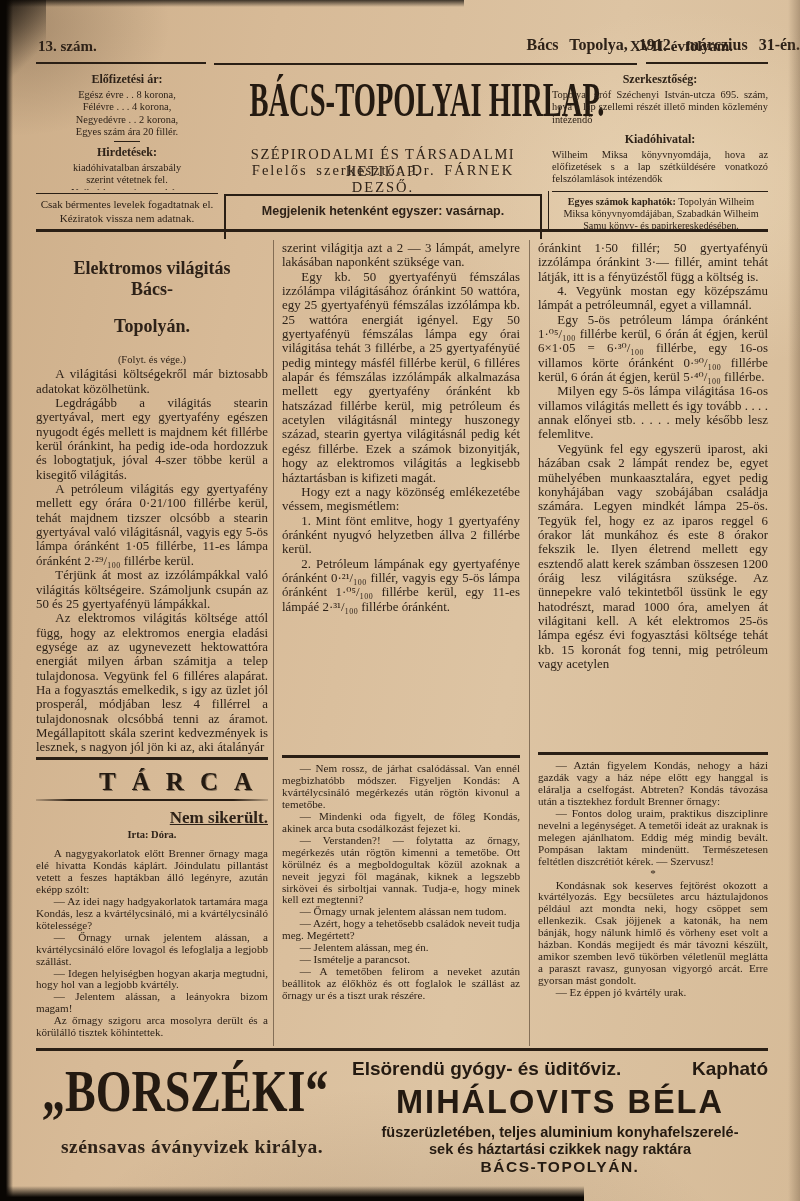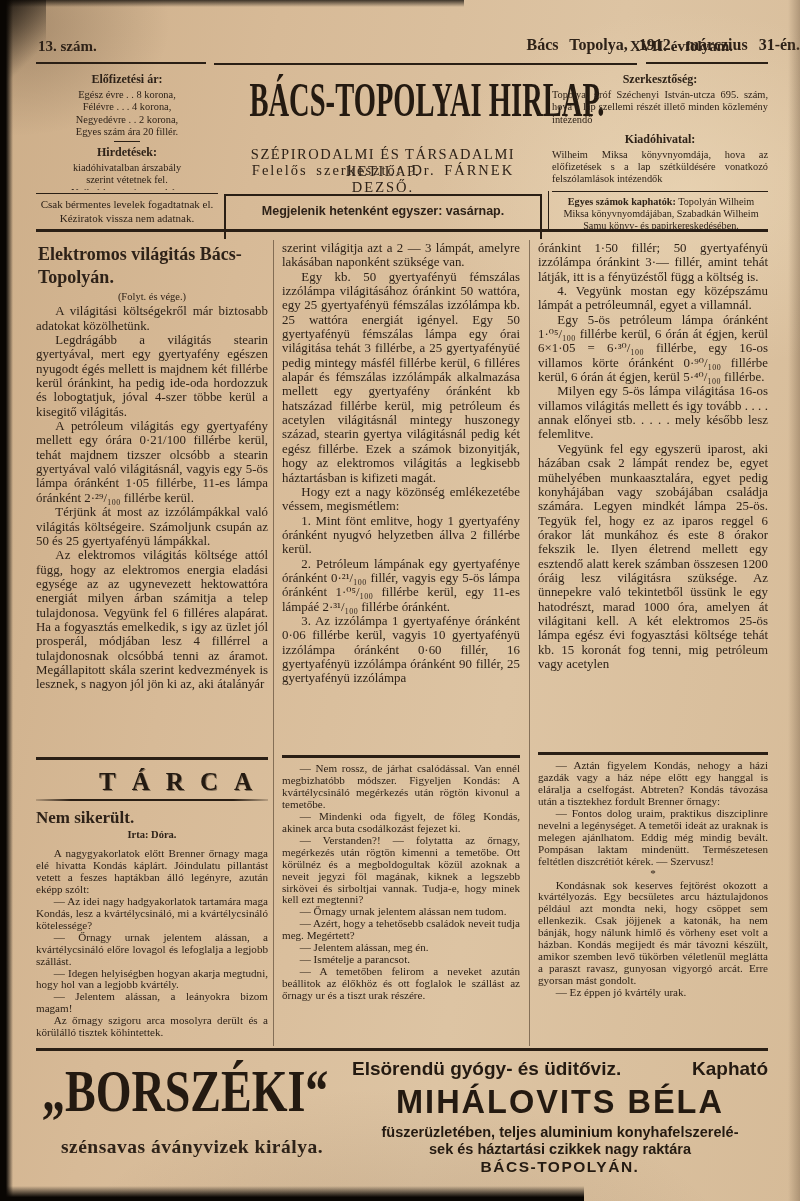--- a/index.html
+++ b/index.html
@@ -43,31 +43,31 @@
     font-family:"Liberation Sans",sans-serif;font-weight:bold;font-size:12.5px;
     text-align:center;padding-top:8px;
   }
   .note-small{font-size:11px;line-height:13.5px;text-align:center;margin:0;}
   .avail{font-size:10.2px;line-height:11.8px;text-align:center;margin:0;padding:2px 2px 0 4px;}
   
   .col{overflow:hidden;}
   .art{font-size:12.9px;line-height:14.35px;}
   .art p{margin:0;text-indent:1.5em;text-align:justify;}
   .art p.noind{text-indent:0;}
-  .art-title{font-size:18px;line-height:21px;font-weight:bold;margin:2px;}
+  .art-title{font-size:18px;line-height:21px;font-weight:bold;text-align:center;margin:16px;}
   .art-sub{font-size:10.5px;text-align:center;margin:2px 0 7px 0;}
   .story{font-size:11.1px;line-height:11.95px;}
   .story p{margin:0;text-indent:1.6em;text-align:justify;}
   .story p.centered{text-indent:0;text-align:center;}
   .tarca-title{
     font-size:25px;font-weight:bold;letter-spacing:16px;text-align:right;
     margin:0;padding-left:16px;color:#241a11;text-shadow:1px 1px 0 rgba(36,26,17,.45);
   }
   .tarca-rule{height:2px;background:linear-gradient(90deg,rgba(42,31,21,.2),#2a1f15 15%,#2a1f15 85%,rgba(42,31,21,.2));margin-top:3px;}
-  .story-title{font-size:17px;font-weight:bold;text-align:left;margin:7px 0 1px 0;}
+  .story-title{font-size:17px;font-weight:bold;text-align:right;margin:7px 0 1px 0;text-decoration:underline;}
   .story-byline{font-size:10.5px;font-weight:bold;text-align:center;margin:0 0 8px 0;}
   
   .borszeki-name{
     font-weight:bold;font-size:50px;white-space:nowrap;
     transform:scale(.92,1.18);transform-origin:0 50%;color:#241a11;
   }
   .borszeki-tag{font-weight:bold;font-size:19.5px;text-align:center;letter-spacing:.5px;}
   .ad-sans{font-family:"Liberation Sans",sans-serif;font-weight:bold;color:#241a11;}
   .ad-row1{display:flex;justify-content:space-between;font-size:19px;}
   .ad-name{font-size:32.5px;letter-spacing:2px;text-align:center;white-space:nowrap;}
@@ -140,21 +140,20 @@
     <p>Térjünk át most az izzólámpákkal való világitás költségeire. Számoljunk csupán az 50 és 25 gyertyafényü lámpákkal.</p>
     <p>Az elektromos világitás költsége attól függ, hogy az elektromos energia eladási egysége az az ugynevezett hektowattóra energiát milyen árban számitja a telep tulajdonosa. Vegyünk fel 6 filléres alapárat. Ha a fogyasztás emelkedik, s igy az üzlet jól prosperál, módjában lesz 4 fillérrel a tulajdonosnak olcsóbbá tenni az áramot. Megállapitott skála szerint kedvezmények is lesznek, s nagyon jól jön ki az, aki átalányár</p>
   </div>
 
   <div class="abs col art" style="left:282px;top:241px;width:238px;height:513px;">
     <p class="noind">szerint világitja azt a 2 — 3 lámpát, amelyre lakásában naponként szüksége van.</p>
     <p>Egy kb. 50 gyertyafényü fémszálas izzólámpa világitásához óránkint 50 wattóra, egy 25 gyertyafényü fémszálas izzólámpa kb. 25 wattóra energiát igényel. Egy 50 gyertyafényü fémszálas lámpa egy órai világitása tehát 3 fillérbe, a 25 gyertyafényüé pedig mintegy másfél fillérbe kerül, 6 filléres alapár és fémszálas izzólámpák alkalmazása mellett egy gyertyafény óránként kb hatszázad fillérbe kerül, mig petróleum és acetylen világitásnál mintegy huszonegy század, stearin gyertya világitásnál pedig két egész fillérbe. Ezek a számok bizonyitják, hogy az elektromos világitás a legkisebb háztartásban is kifizeti magát.</p>
     <p>Hogy ezt a nagy közönség emlékezetébe véssem, megismétlem:</p>
     <p>1. Mint fönt emlitve, hogy 1 gyertyafény óránként nyugvó helyzetben állva 2 fillérbe kerül.</p>
     <p>2. Petróleum lámpának egy gyertyafénye óránként 0·²¹/₁₀₀ fillér, vagyis egy 5-ös lámpa óránként 1·⁰⁵/₁₀₀ fillérbe kerül, egy 11-es lámpáé 2·³¹/₁₀₀ fillérbe óránként.</p>
-    <p>3. Az izzólámpa 1 gyertyafénye óránként 0·06 fillérbe kerül, vagyis 10 gyertyafényü izzólámpa óránként 0·60 fillér, 16 gyertyafényü izzólámpa óránként 90 fillér, 25 gyertyafényü izzólámpa</p>
   </div>
 
   <div class="abs col art" style="left:538px;top:241px;width:230px;height:512px;">
     <p class="noind">óránkint 1·50 fillér; 50 gyertyafényü izzólámpa óránkint 3·— fillér, amint tehát látják, itt is a fényüzéstől függ a költség is.</p>
     <p>4. Vegyünk mostan egy középszámu lámpát a petróleumnál, egyet a villamnál.</p>
     <p>Egy 5-ös petróleum lámpa óránként 1·⁰⁵/₁₀₀ fillérbe kerül, 6 órán át égjen, kerül 6×1·05 = 6·³⁰/₁₀₀ fillérbe, egy 16-os villamos körte óránként 0·⁹⁰/₁₀₀ fillérbe kerül, 6 órán át égjen, kerül 5·⁴⁰/₁₀₀ fillérbe.</p>
     <p>Milyen egy 5-ös lámpa világitása 16-os villamos világitás mellett és igy tovább . . . . annak előnyei stb. . . . . mely később lesz felemlitve.</p>
     <p>Vegyünk fel egy egyszerü iparost, aki házában csak 2 lámpát rendez be, egyet mühelyében munkaasztalára, egyet pedig konyhájában vagy szobájában családja számára. Legyen mindkét lámpa 25-ös. Tegyük fel, hogy ez az iparos reggel 6 órakor lát munkához és este 8 órakor fekszik le. Ilyen életrend mellett egy esztendő alatt kerek számban összesen 1200 óráig lesz világitásra szüksége. Az ünnepekre való tekintetből üssünk le egy hatodrészt, marad 1000 óra, amelyen át világitani kell. A két elektromos 25-ös lámpa egész évi fogyasztási költsége tehát kb. 15 koronát fog tenni, mig petróleum vagy acetylen</p>
   </div>
 

